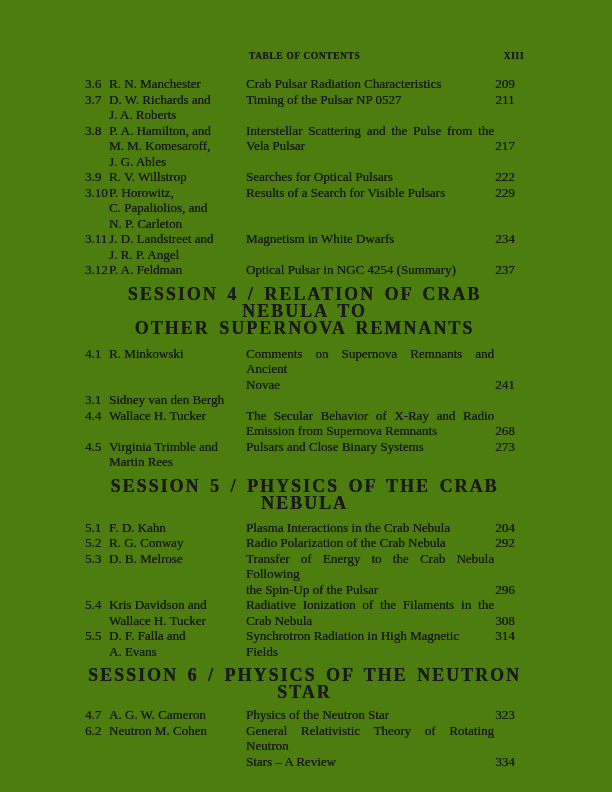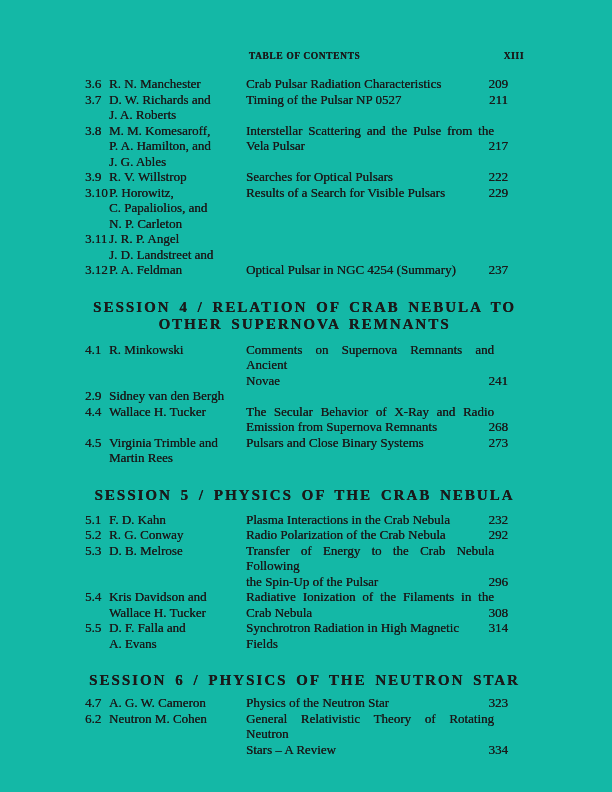--- a/index.html
+++ b/index.html
@@ -4,21 +4,21 @@
 <style>
   html, body {
     margin: 0;
     padding: 0;
     background: #ffffff;
   }
   .sheet {
     position: relative;
     width: 612px;
     height: 792px;
-    background: #14b8a6;
+    background: #4d7c0f;
     overflow: hidden;
     font-family: "Liberation Serif", "DejaVu Serif", serif;
     color: #1a1a1a;
   }
   .content {
     position: absolute;
     left: 85px;
     top: 0;
     width: 439px;
   }
@@ -33,22 +33,22 @@
     text-shadow: 0.2px 0 0 currentColor;
   }
   .head-center { text-align: center; }
   .folio {
     position: absolute;
     right: 0;
     top: 0;
   }
   
   .session-heading {
-    margin-top: 21px;
-    font-size: 15px;
+    margin-top: 8px;
+    font-size: 18px;
     font-weight: bold;
     letter-spacing: 2px;
     word-spacing: 3px;
     line-height: 17px;
     text-align: center;
     text-shadow: 0.2px 0 0 currentColor;
   }
   
   .entry-list { margin-top: 0; }
   .section.s0 .entry-list { margin-top: 12px; }
@@ -69,24 +69,24 @@
   .jline {
     text-align: justify;
     text-align-last: justify;
   }
   .lastline {
     position: relative;
     text-align: left;
   }
   .page-num {
     position: absolute;
-    right: 16px;
+    right: 4px;
     top: 0;
     width: 30px;
-    text-align: right;
+    text-align: center;
   }
 </style>
 </head>
 <body>
 
 <div class="sheet">
   <div class="content">
     <div class="toc-header">
       <div class="head-center">TABLE OF CONTENTS</div>
       <span class="folio">XIII</span>
@@ -109,22 +109,22 @@
                 <div class="author-line">D. W. Richards and</div>
                 <div class="author-line">J. A. Roberts</div>
               </div>
               <div class="cell-main">
                 <div class="tline lastline">Timing of the Pulsar NP 0527<span class="page-num">211</span></div>
               </div>
             </div>
             <div class="toc-entry">
               <div class="cell-num">3.8</div>
               <div class="cell-authors">
+                <div class="author-line">P. A. Hamilton, and</div>
                 <div class="author-line">M. M. Komesaroff,</div>
-                <div class="author-line">P. A. Hamilton, and</div>
                 <div class="author-line">J. G. Ables</div>
               </div>
               <div class="cell-main">
                 <div class="tline jline">Interstellar Scattering and the Pulse from the</div>
                 <div class="tline lastline">Vela Pulsar<span class="page-num">217</span></div>
               </div>
             </div>
             <div class="toc-entry">
               <div class="cell-num">3.9</div>
               <div class="cell-authors">
@@ -141,22 +141,25 @@
                 <div class="author-line">C. Papaliolios, and</div>
                 <div class="author-line">N. P. Carleton</div>
               </div>
               <div class="cell-main">
                 <div class="tline lastline">Results of a Search for Visible Pulsars<span class="page-num">229</span></div>
               </div>
             </div>
             <div class="toc-entry">
               <div class="cell-num">3.11</div>
               <div class="cell-authors">
+                <div class="author-line">J. D. Landstreet and</div>
                 <div class="author-line">J. R. P. Angel</div>
-                <div class="author-line">J. D. Landstreet and</div>
+              </div>
+              <div class="cell-main">
+                <div class="tline lastline">Magnetism in White Dwarfs<span class="page-num">234</span></div>
               </div>
             </div>
             <div class="toc-entry">
               <div class="cell-num">3.12</div>
               <div class="cell-authors">
                 <div class="author-line">P. A. Feldman</div>
               </div>
               <div class="cell-main">
                 <div class="tline lastline">Optical Pulsar in NGC 4254 (Summary)<span class="page-num">237</span></div>
               </div>
@@ -173,21 +176,21 @@
               <div class="cell-num">4.1</div>
               <div class="cell-authors">
                 <div class="author-line">R. Minkowski</div>
               </div>
               <div class="cell-main">
                 <div class="tline jline">Comments on Supernova Remnants and Ancient</div>
                 <div class="tline lastline">Novae<span class="page-num">241</span></div>
               </div>
             </div>
             <div class="toc-entry">
-              <div class="cell-num">2.9</div>
+              <div class="cell-num">3.1</div>
               <div class="cell-authors">
                 <div class="author-line">Sidney van den Bergh</div>
               </div>
             </div>
             <div class="toc-entry">
               <div class="cell-num">4.4</div>
               <div class="cell-authors">
                 <div class="author-line">Wallace H. Tucker</div>
               </div>
               <div class="cell-main">
@@ -211,21 +214,21 @@
           <div class="session-heading">
             <div class="heading-line">SESSION 5 / PHYSICS OF THE CRAB NEBULA</div>
           </div>
           <div class="entry-list">
             <div class="toc-entry">
               <div class="cell-num">5.1</div>
               <div class="cell-authors">
                 <div class="author-line">F. D. Kahn</div>
               </div>
               <div class="cell-main">
-                <div class="tline lastline">Plasma Interactions in the Crab Nebula<span class="page-num">232</span></div>
+                <div class="tline lastline">Plasma Interactions in the Crab Nebula<span class="page-num">204</span></div>
               </div>
             </div>
             <div class="toc-entry">
               <div class="cell-num">5.2</div>
               <div class="cell-authors">
                 <div class="author-line">R. G. Conway</div>
               </div>
               <div class="cell-main">
                 <div class="tline lastline">Radio Polarization of the Crab Nebula<span class="page-num">292</span></div>
               </div>

